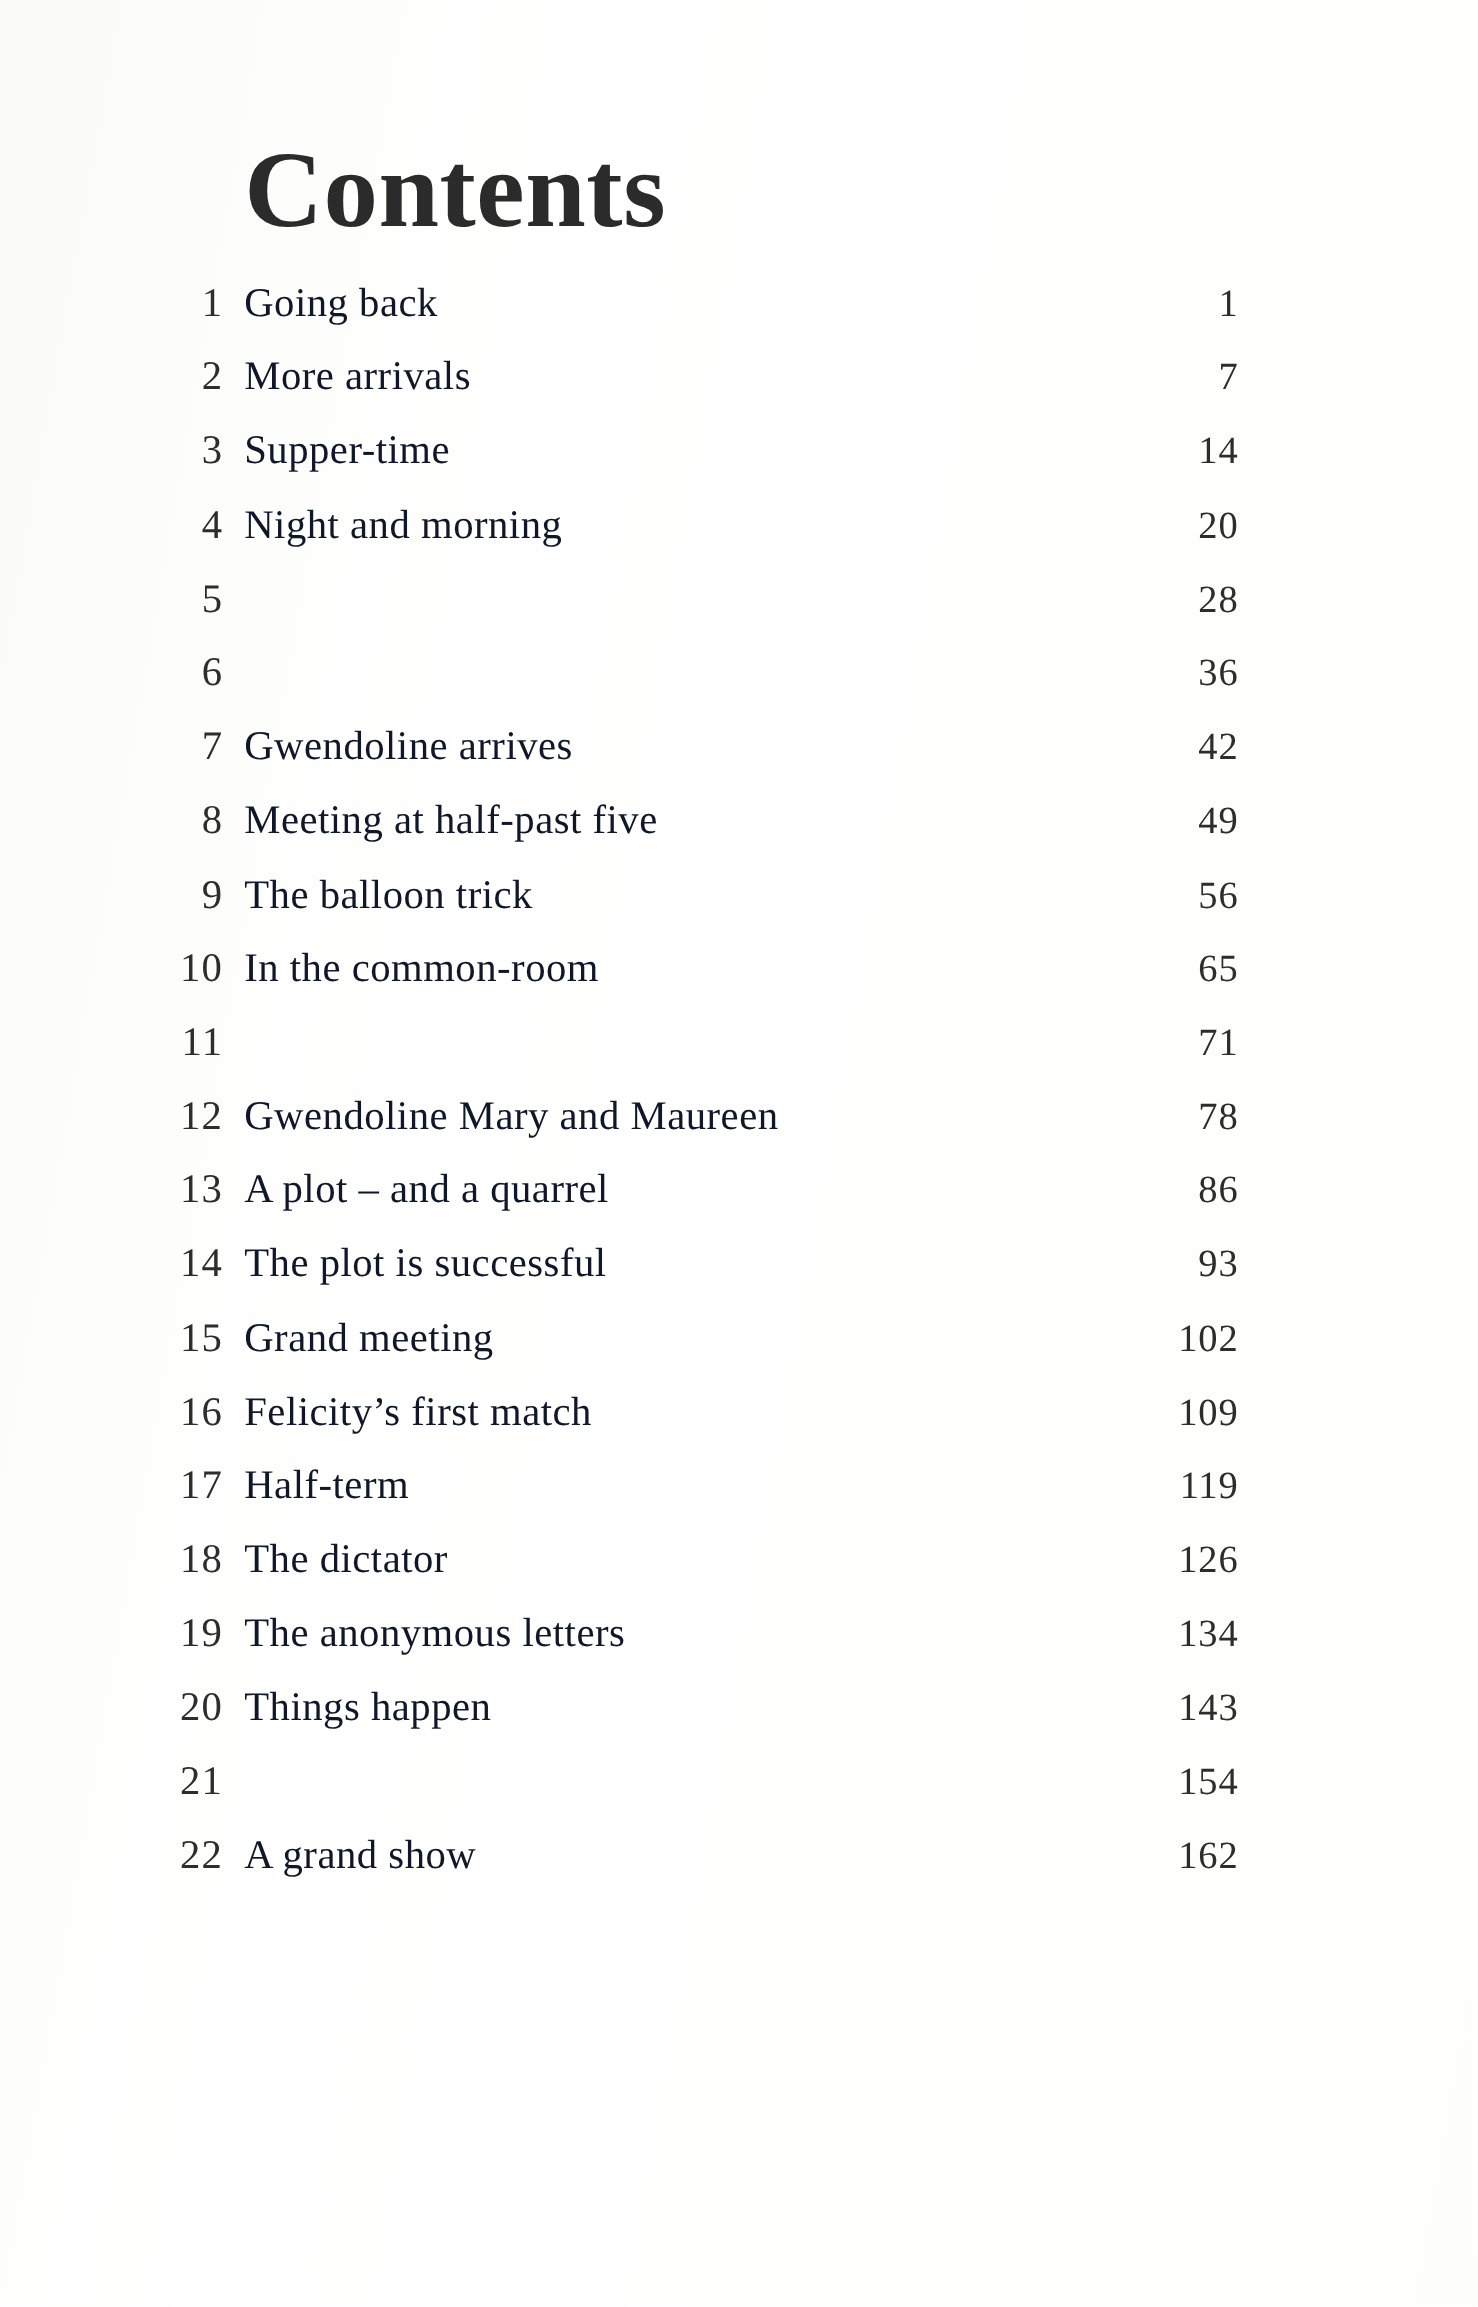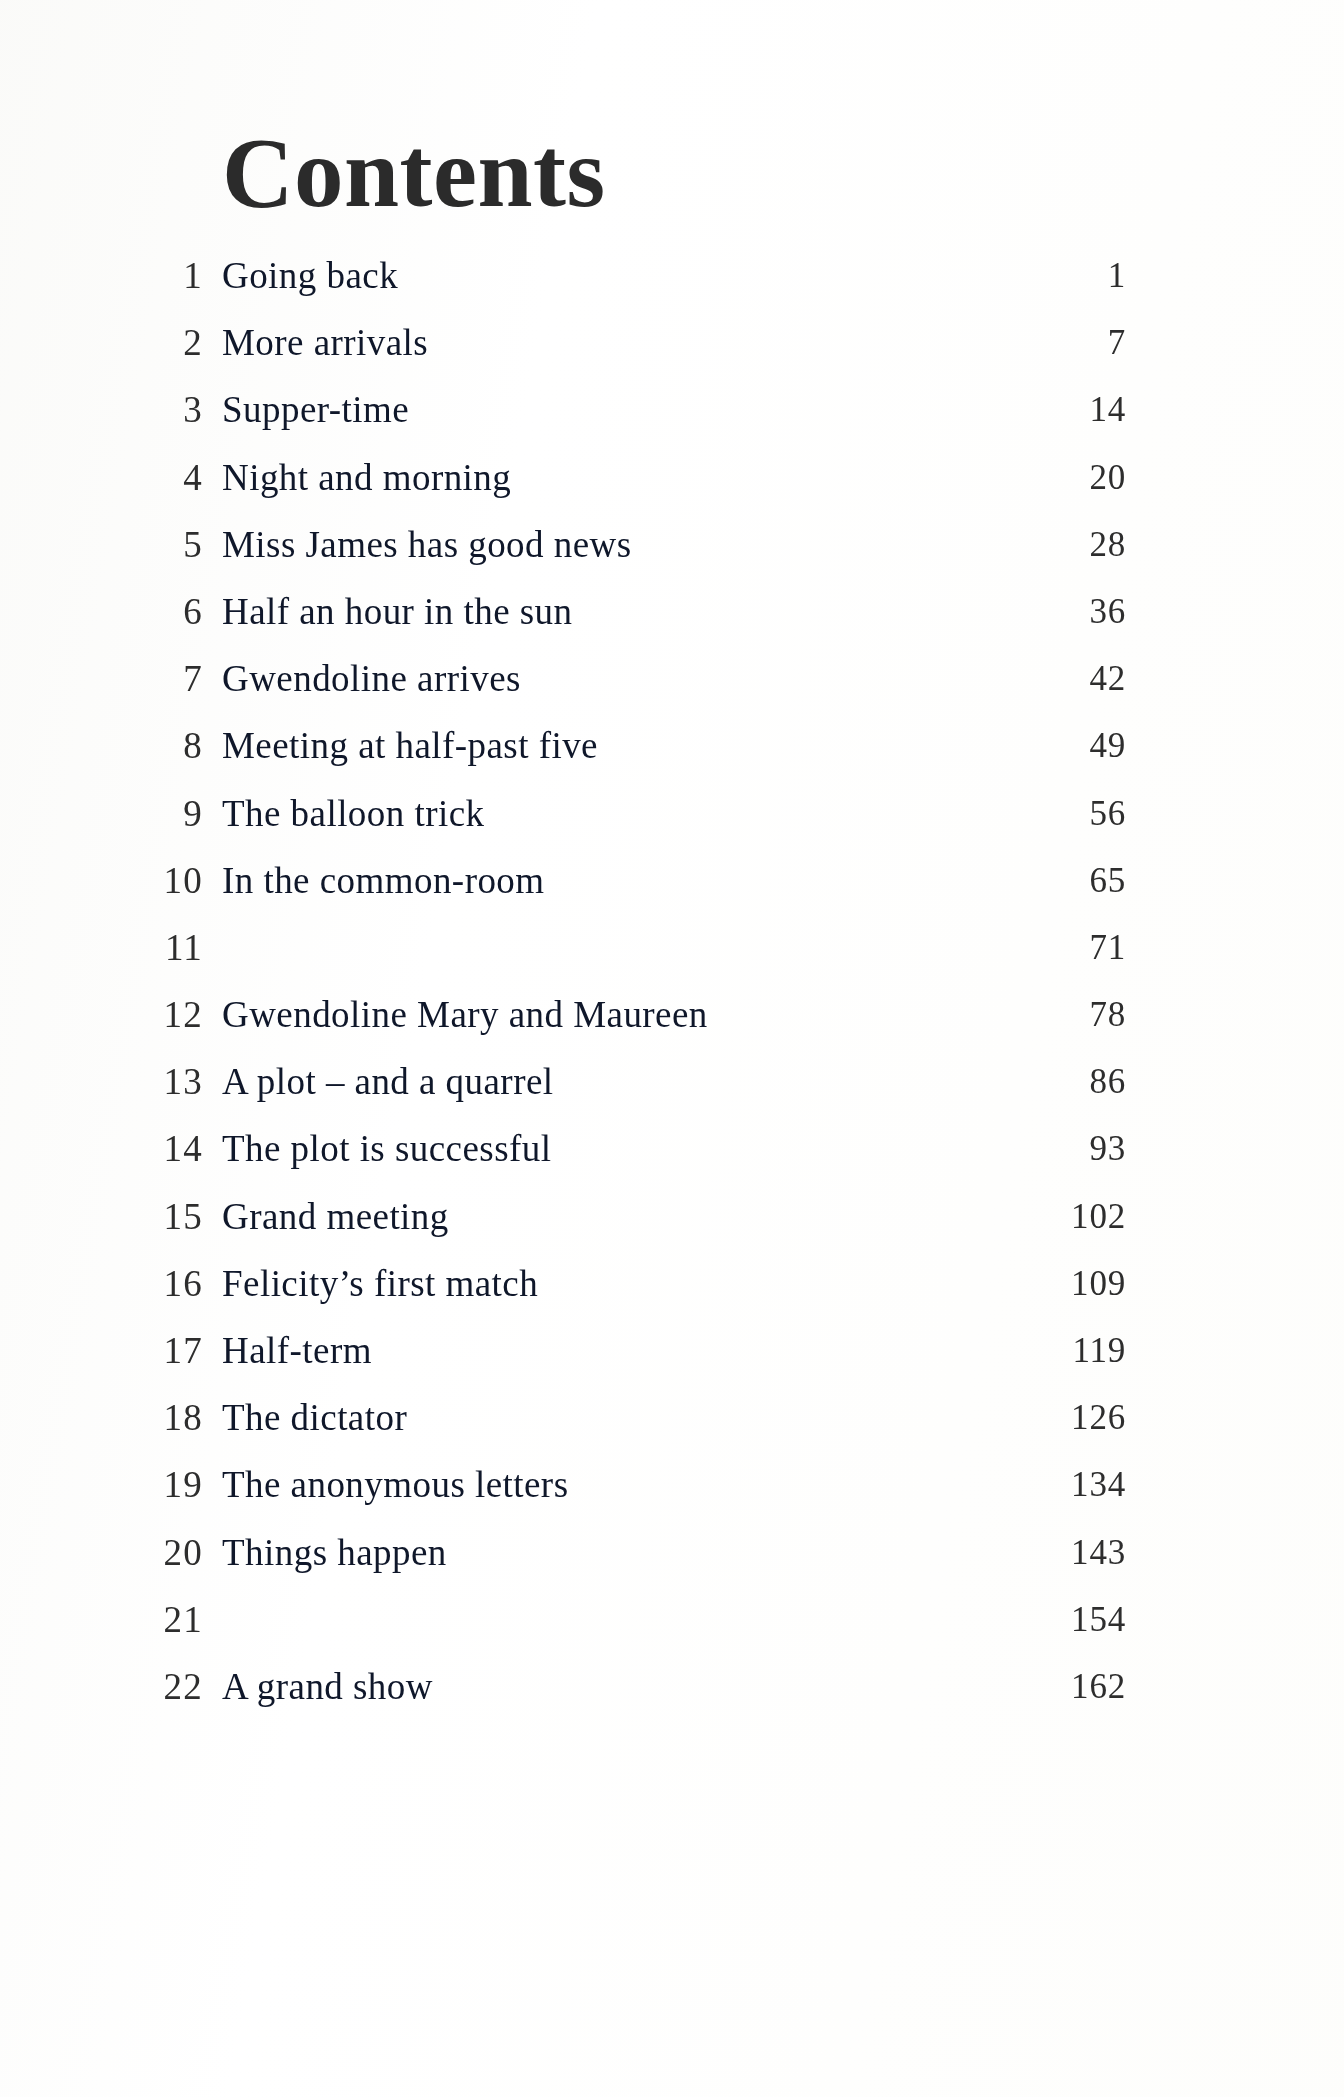--- a/index.html
+++ b/index.html
@@ -118,26 +118,24 @@
         <span class="toc-title">Supper-time</span>
         <span class="toc-page">14</span>
       </div>
       <div class="toc-row">
         <span class="toc-num">4</span>
         <span class="toc-title">Night and morning</span>
         <span class="toc-page">20</span>
       </div>
       <div class="toc-row">
         <span class="toc-num">5</span>
-        <span class="toc-title">Miss James has good news</span>
         <span class="toc-page">28</span>
       </div>
       <div class="toc-row">
         <span class="toc-num">6</span>
-        <span class="toc-title">Half an hour in the sun</span>
         <span class="toc-page">36</span>
       </div>
       <div class="toc-row">
         <span class="toc-num">7</span>
         <span class="toc-title">Gwendoline arrives</span>
         <span class="toc-page">42</span>
       </div>
       <div class="toc-row">
         <span class="toc-num">8</span>
         <span class="toc-title">Meeting at half-past five</span>

